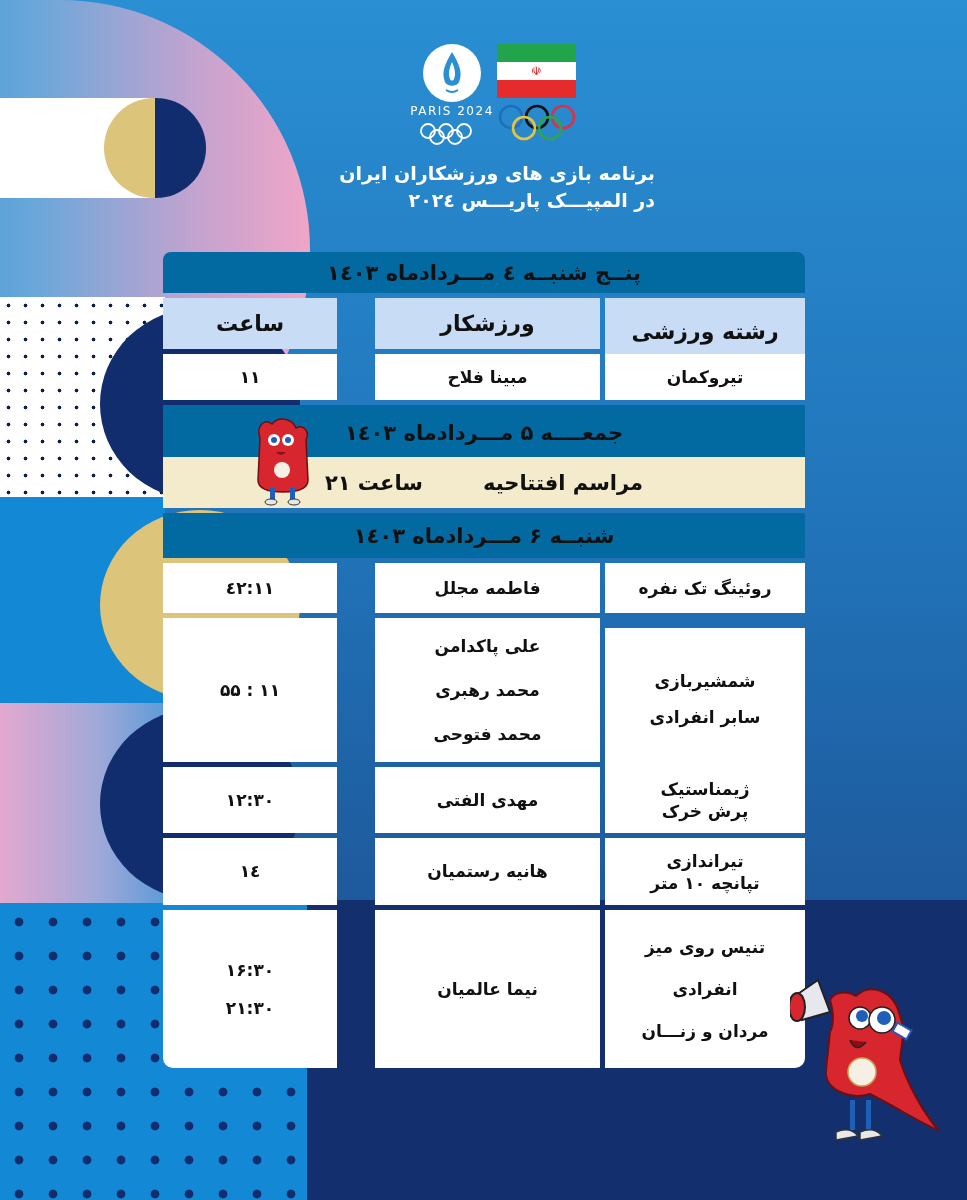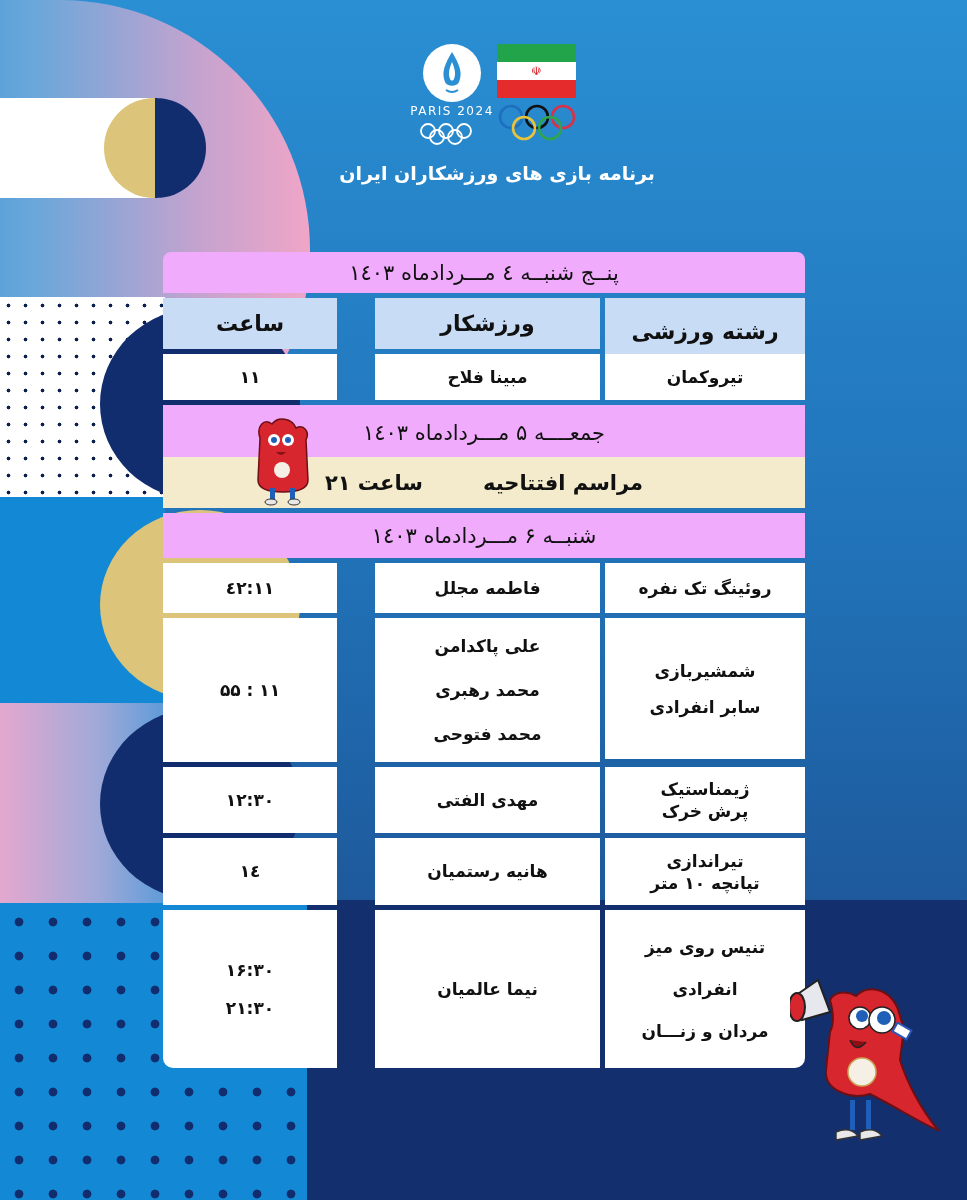--- a/index.html
+++ b/index.html
@@ -55,22 +55,22 @@
 
   .title {
     left:300px; top:160px; width:355px; text-align:right; direction:rtl;
     color:#ffffff; font-weight:bold; font-size:19px; line-height:27px;
     font-family:"DejaVu Sans", sans-serif;
   }
 
   
   .tbl { left:163px; top:252px; width:642px; }
   .day-hdr {
-    position:absolute; left:0; width:642px; background:#f0abfc;
-    text-align:center; direction:rtl; font-weight:normal; font-size:21px; color:#111;
+    position:absolute; left:0; width:642px; background:#0369a1;
+    text-align:center; direction:rtl; font-weight:bold; font-size:21px; color:#111;
     display:flex; align-items:center; justify-content:center;
   }
   .cell {
     position:absolute; display:flex; align-items:center; justify-content:center; flex-direction:column;
     text-align:center; direction:rtl; font-weight:bold; color:#111; font-size:17px; line-height:27px;
     background:#ffffff;
   }
   .hcell { background:#c9dcf6; font-size:22px; }
   .c-time { left:0; width:174px; }
   .c-ath  { left:212px; width:225px; }
@@ -133,20 +133,21 @@
     <circle cx="14" cy="13" r="11" stroke="#1f6fc0"></circle>
     <circle cx="40" cy="13" r="11" stroke="#111111"></circle>
     <circle cx="66" cy="13" r="11" stroke="#d6334a"></circle>
     <circle cx="27" cy="24" r="11" stroke="#e8c43d"></circle>
     <circle cx="53" cy="24" r="11" stroke="#2fa44f"></circle>
   </g>
 </svg>
 
 <div class="abs title">
   <div>برنامه بازی های ورزشکاران ایران</div>
+  <div>در المپیـــک پاریـــس ۲۰۲٤</div>
 </div>
 
 <div class="abs tbl">
 
   <div class="day-hdr" style="top:0;height:41px;border-radius:8px 8px 0 0;">پنــج شنبــه ٤ مـــردادماه ۱٤۰۳</div>
 
   <div class="cell hcell c-time" style="top:46px;height:51px;">ساعت</div>
   <div class="cell hcell c-ath" style="top:46px;height:51px;">ورزشکار</div>
   <div class="cell hcell c-sport" style="top:46px;height:66px;">رشته ورزشی</div>
 
@@ -173,21 +174,21 @@
     </div>
 
   <div class="cell c-time" style="top:366px;height:144px;">
       <span>۱۱ : ۵۵</span>
     </div>
   <div class="cell c-ath" style="top:366px;height:144px;line-height:44px;">
     <span>علی پاکدامن</span>
     <span>محمد رهبری</span>
     <span>محمد فتوحی</span>
   </div>
-  <div class="cell c-sport" style="top:366px;height:141px;line-height:36px;align-items:center;">
+  <div class="cell c-sport" style="top:376px;height:141px;line-height:36px;align-items:center;">
     <span>شمشیربازی</span>
     <span>سابر انفرادی</span>
   </div>
 
   <div class="cell c-time" style="top:515px;height:66px;">
       <span>۱۲:۳۰</span>
     </div>
   <div class="cell c-ath" style="top:515px;height:66px;">
       <span>مهدی الفتی</span>
     </div>

